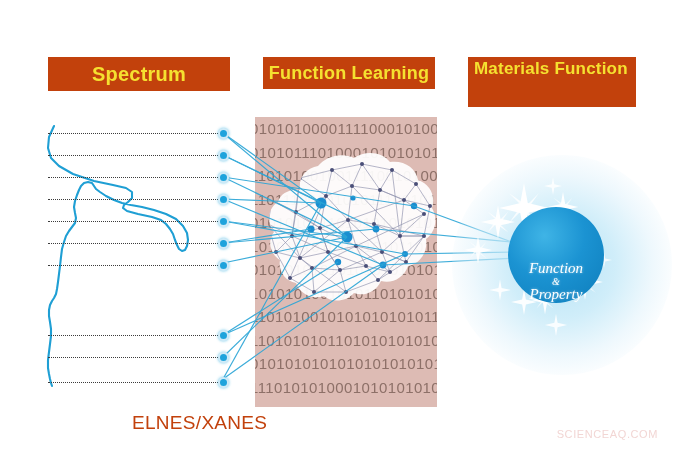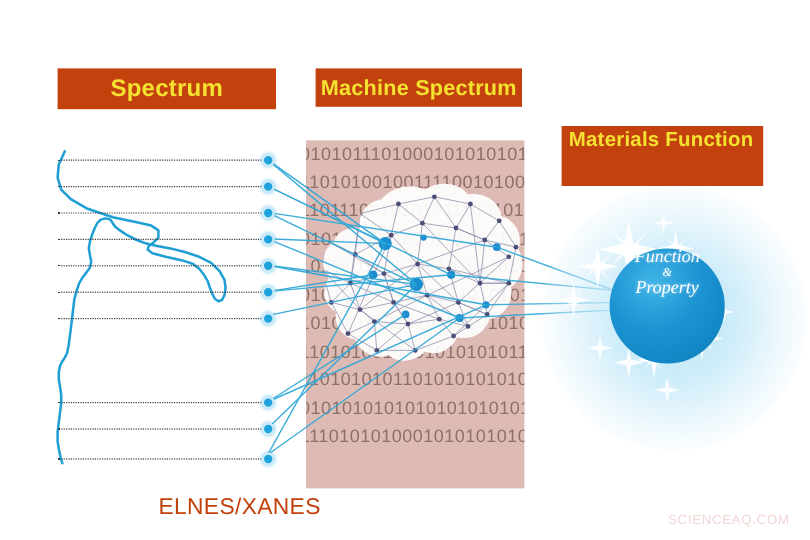--- a/index.html
+++ b/index.html
@@ -42,21 +42,20 @@
     font-size: 18px;
   }
   #banner-materials {
     left: 468px; top: 57px; width: 168px; height: 50px;
     font-size: 17px;
     padding: 2px 5px 2px 6px;
     justify-content: flex-start;
     text-align: right;
     flex-direction: column;
     align-items: flex-start;
-    margin-top: 48px;
   }
   #banner-materials .ln { display: block; }
 
   
   #binary-panel {
     position: absolute;
     left: 255px; top: 117px;
     width: 182px; height: 290px;
     background: #ddbbb4;
     overflow: hidden;
@@ -117,21 +116,21 @@
         rgba(221,241,251,0.5) 58%,
         rgba(255,255,255,0) 76%);
   }
   #sphere {
     position: absolute;
     left: 508px; top: 207px;
     width: 96px; height: 96px;
     border-radius: 50%;
     background: radial-gradient(circle at 38% 30%, #3fb4e6 0%, #1b93d2 45%, #0d7cba 100%);
     display: flex;
-    align-items: flex-start;
+    align-items: flex-end;
     justify-content: center;
   }
   #sphere-text {
     font-family: "Liberation Serif", serif;
     font-style: italic;
     color: #ffffff;
     text-align: center;
     font-size: 15px;
     line-height: 1.05;
     text-shadow: 0 0 3px rgba(255,255,255,0.55);
@@ -154,20 +153,21 @@
     width: 675px; height: 450px;
     pointer-events: none;
   }
 </style>
 </head>
 <body>
 
 <div id="canvas">
 
   <div id="binary-panel">
+      <div class="brow">0101010000111100010100</div>
       <div class="brow">0101011101000101010101</div>
       <div class="brow">1101010010011110010100</div>
       <div class="brow">1101110010101011100101</div>
       <div class="brow">0101010011010101010101</div>
       <div class="brow">1010101010100101011010</div>
       <div class="brow">0101010101010101010101</div>
       <div class="brow">1010101001010110101010</div>
       <div class="brow">1101010010101010101011</div>
       <div class="brow">1101010101101010101010</div>
       <div class="brow">0101010101010101010101</div>
@@ -389,21 +389,21 @@
       <div class="spec-node" style="left: 183px; top: 215px;"></div>
       <div class="spec-node" style="left: 183px; top: 237px;"></div>
       <div class="spec-node" style="left: 183px; top: 262px;"></div>
       <div id="elnes-label">ELNES/XANES</div>
     </div>
 
   <div class="banner" id="banner-spectrum">
     <span>Spectrum</span>
   </div>
   <div class="banner" id="banner-ml">
-    <span>Machine Spectrum</span>
+    <span>Function Learning</span>
   </div>
   <div class="banner" id="banner-materials">
     <span class="ln">Materials Function</span>
   </div>
 
   <div id="watermark">SCIENCEAQ.COM</div>
 
 </div>
 
 </body></html>

